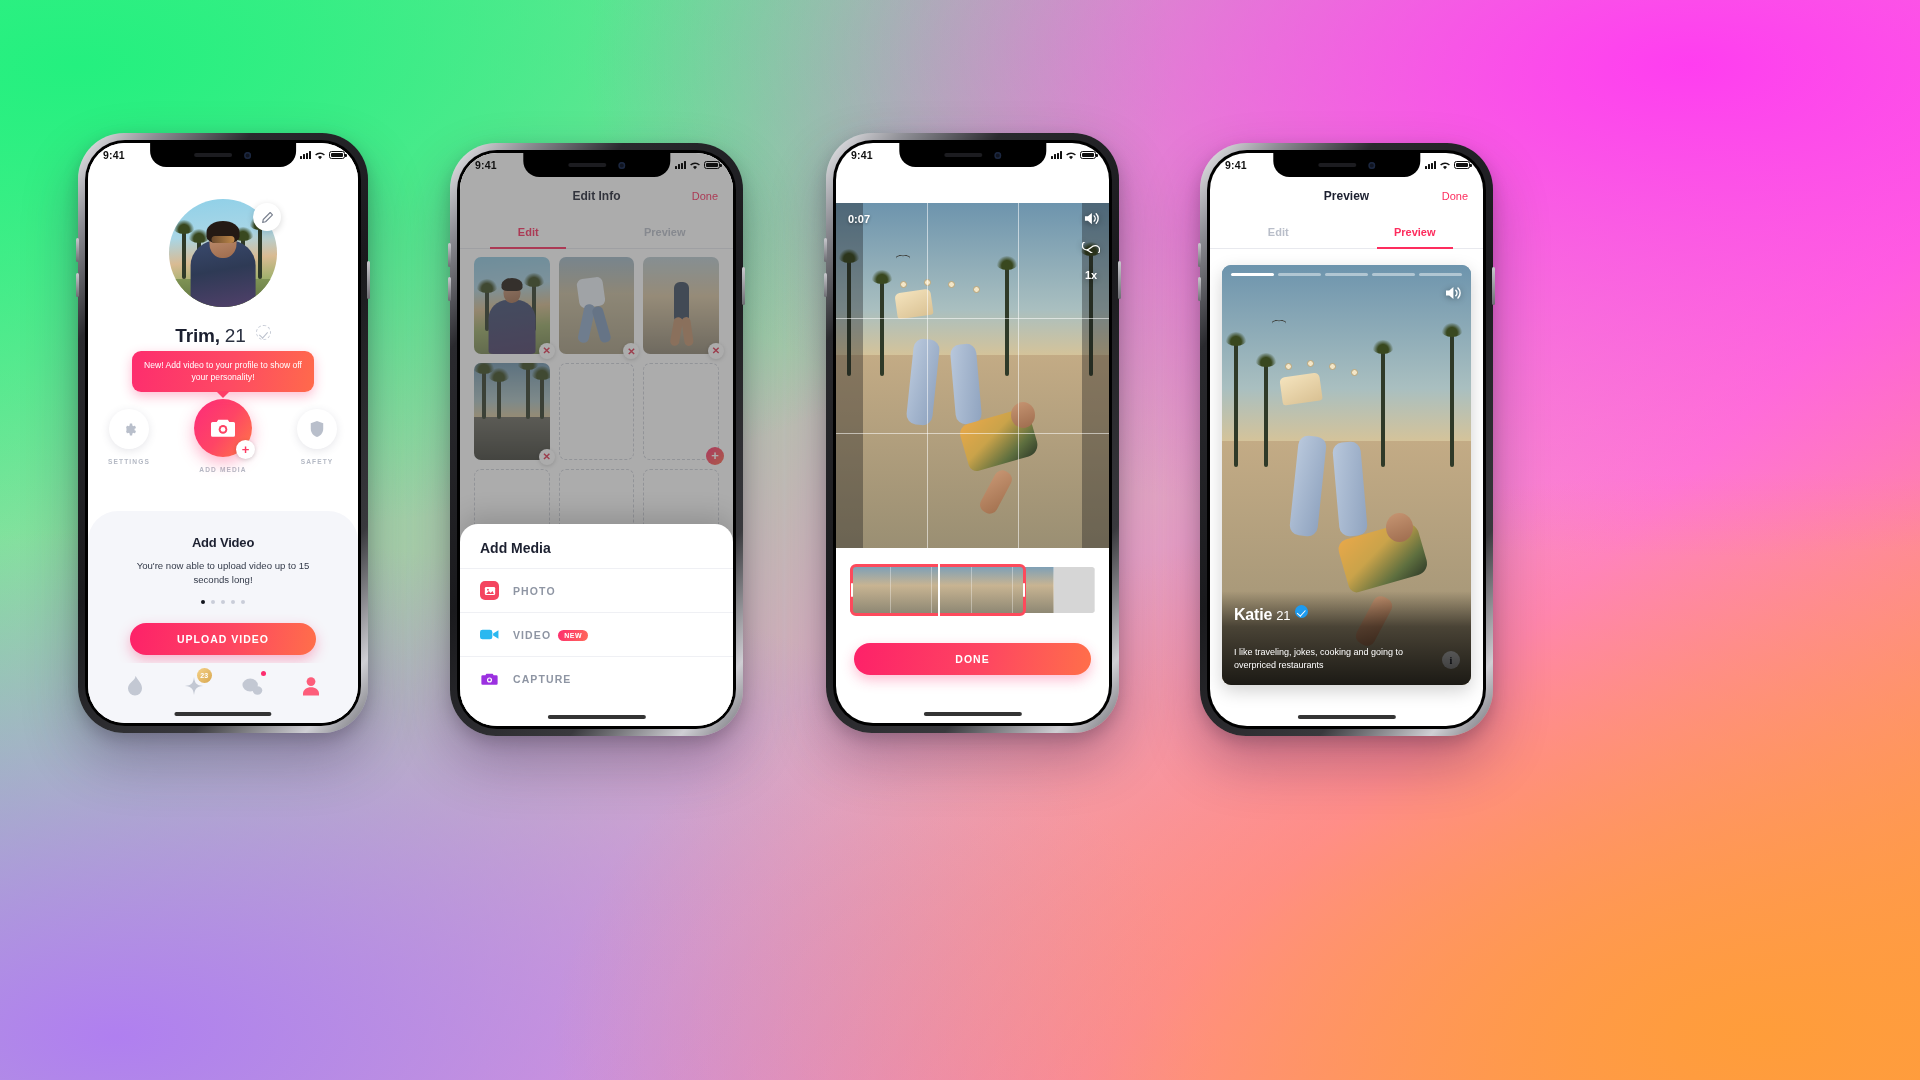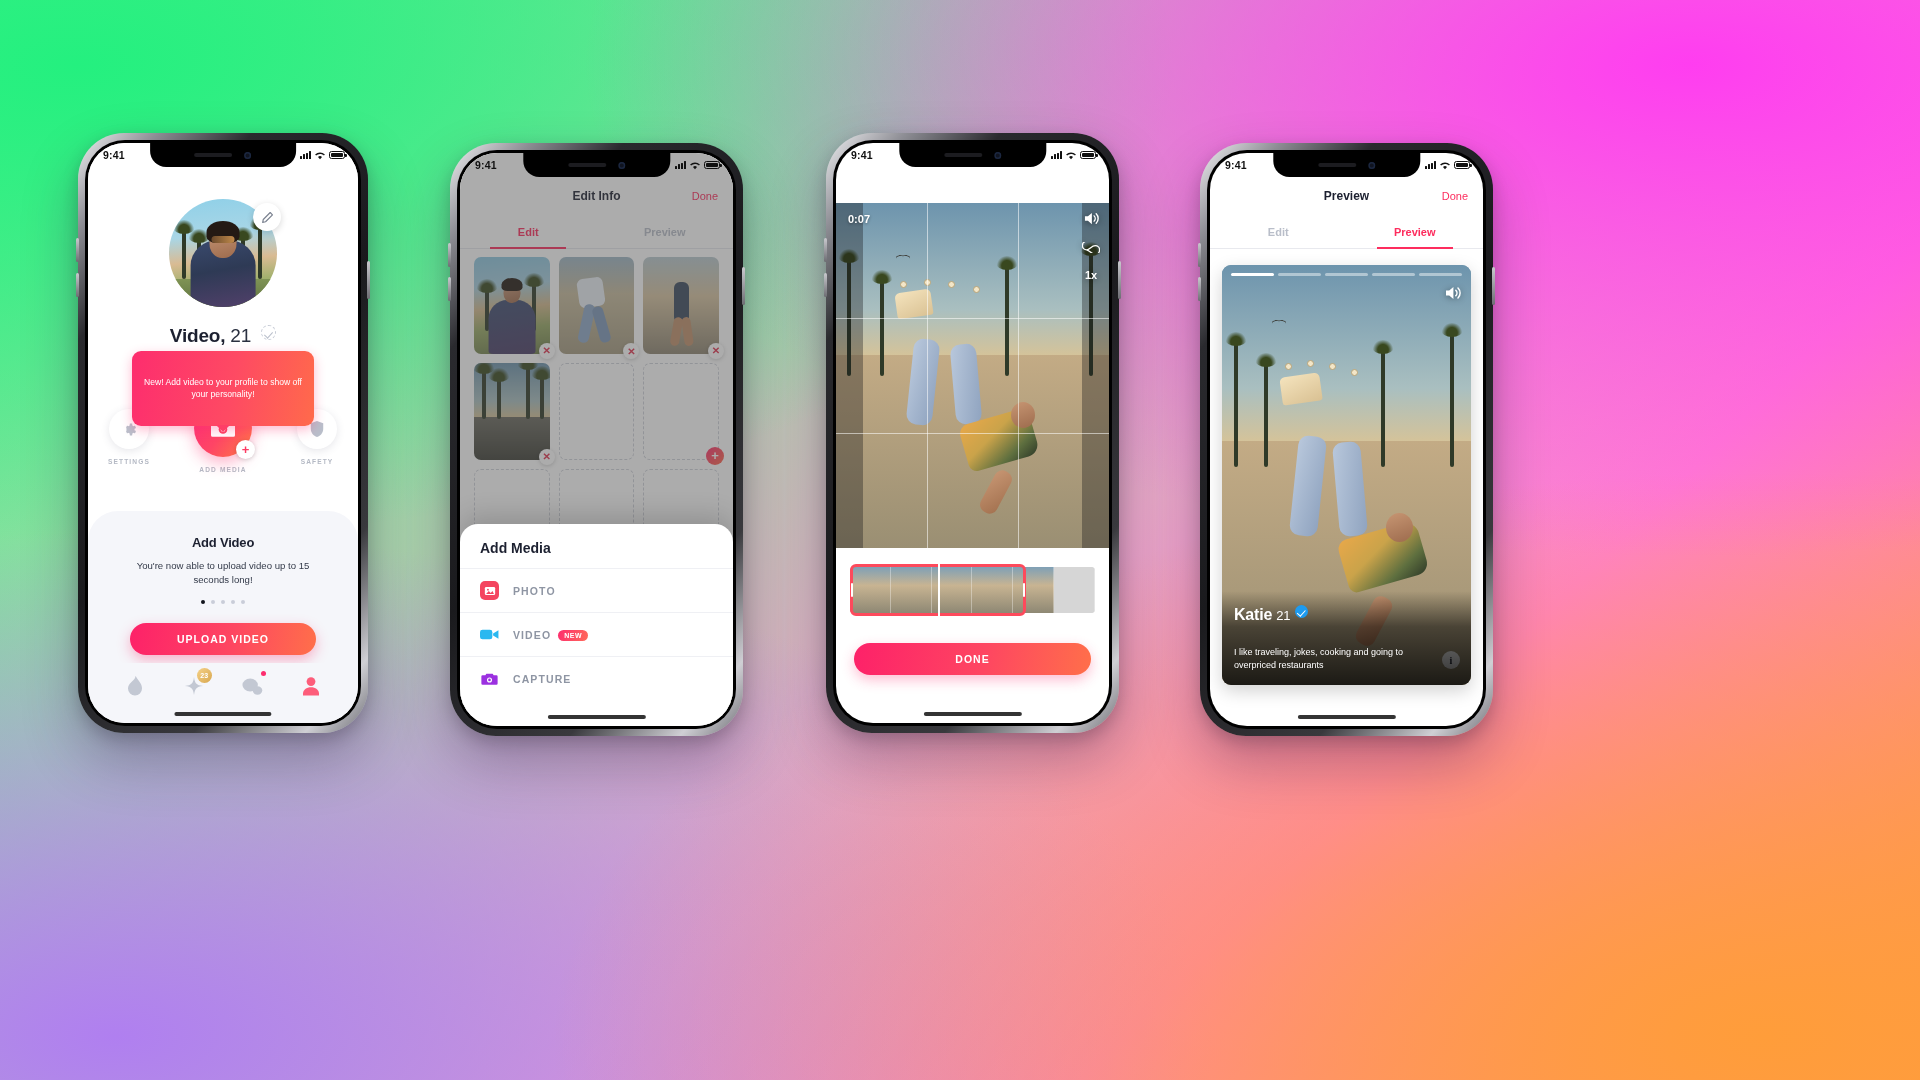--- a/index.html
+++ b/index.html
@@ -68,21 +68,21 @@
     background: #fff; box-shadow: 0 2px 7px rgba(0,0,0,.16); display: flex; align-items: center; justify-content: center; }
   .p1-name { position: absolute; top: 182px; left: 0; right: 0; text-align: center;
     font-size: 19px; color: #1c2030; letter-spacing: -.2px; }
   .p1-name b { font-weight: 700; }
   .p1-name span.age { font-weight: 400; color: #2a3040; }
   .verif { display: inline-block; width: 15px; height: 15px; border-radius: 50%;
     border: 1.5px dashed #c7ccd6; vertical-align: 2px; margin-left: 5px; position: relative; }
   .verif::after { content:""; position:absolute; left:4px; top:3.5px; width:4px; height:7px;
     border:1.6px solid #b9bfcb; border-top:0; border-left:0; transform:rotate(42deg); }
   .tooltip { position: absolute; top: 208px; left: 50%; transform: translateX(-50%);
-    width: 182px; padding: 26px 10px; border-radius: 9px; text-align: center;
+    width: 182px; padding: 9px 10px; border-radius: 9px; text-align: center;
     background: linear-gradient(100deg,#fd2d6e 0%,#fe4a63 55%,#ff6a4b 100%);
     color: #fff; font-size: 8.6px; line-height: 1.35; font-weight: 500;
     box-shadow: 0 4px 12px rgba(253,45,110,.32); z-index: 12; }
   .tooltip::after { content:""; position:absolute; bottom:-6px; left:50%; transform:translateX(-50%);
     border-left:7px solid transparent; border-right:7px solid transparent; border-top:7px solid #fe3e67; }
   .p1-actions { position: absolute; top: 266px; left: 0; right: 0; display: flex;
     align-items: flex-start; justify-content: center; gap: 36px; }
   .act { width: 46px; text-align: center; }
   .act .circ { width: 40px; height: 40px; margin: 0 auto; border-radius: 50%; background: #fff;
     box-shadow: 0 2px 9px rgba(60,60,90,.13); display: flex; align-items: center; justify-content: center; }
@@ -258,21 +258,21 @@
             <div class="shades"></div>
           </div>
           <div class="edit-fab">
             <svg width="13" height="13" viewBox="0 0 16 16">
               <path d="M11.3 1.9 14.1 4.7 5.6 13.2 2.1 13.9 2.8 10.4z" fill="none" stroke="#7c8391" stroke-width="1.5" stroke-linejoin="round"></path>
             </svg>
           </div>
         </div>
 
         <div class="p1-name">
-          <b>Video,</b>
+          <b>Trim,</b>
           <span class="age">21</span>
           <span class="verif"></span>
         </div>
 
         <div class="tooltip">
           <span>New! Add video to your profile to show off your personality!</span>
         </div>
 
         <div class="p1-actions">
           <div class="act">

